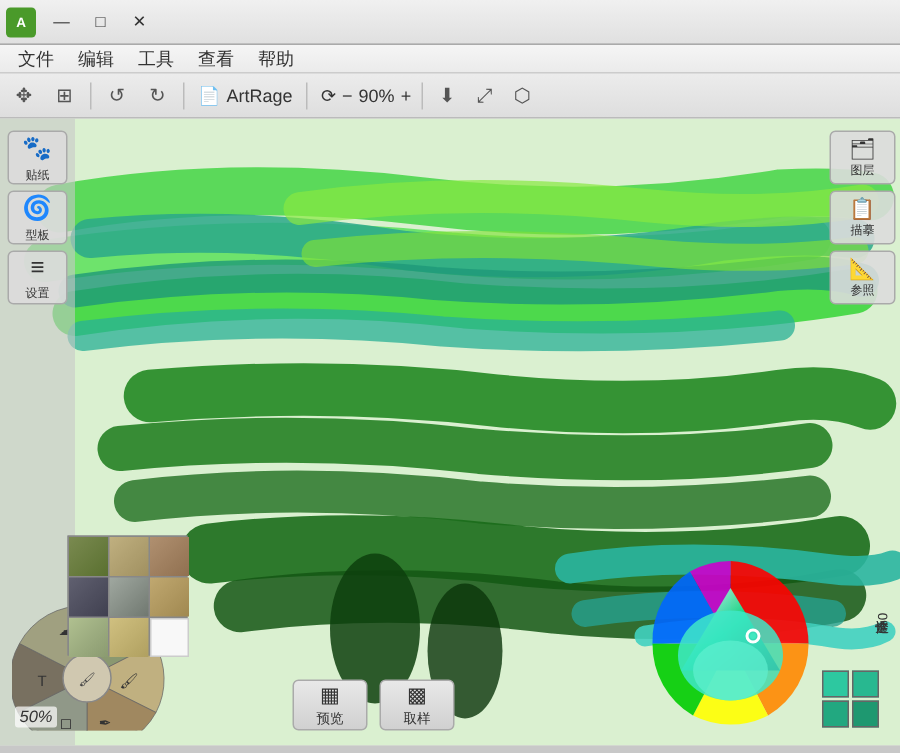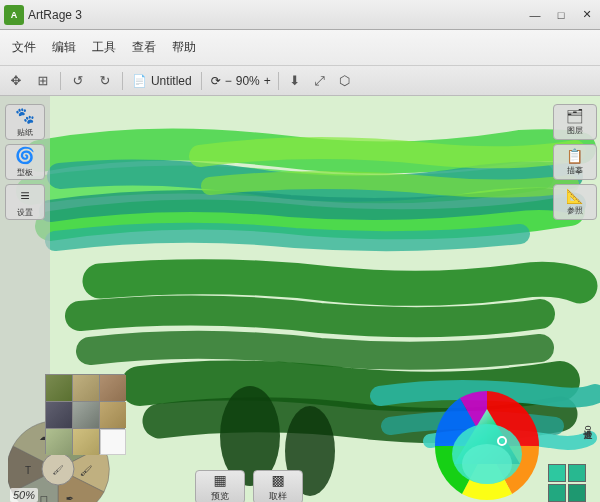--- a/index.html
+++ b/index.html
@@ -28,21 +28,21 @@
       display: flex; align-items: center;
     }
     #titlebar .win-btn {
       width: 26px; height: 20px;
       display: flex; align-items: center; justify-content: center;
       cursor: pointer; font-size: 11px; color: #333;
     }
 
     
     #menubar {
-      height: 36px;
+      height: 19px;
       background: linear-gradient(to bottom, #f5f5f5, #ebebeb);
       display: flex;
       align-items: center;
       border-bottom: 1px solid #ccc;
       padding: 0 4px;
     }
     .menu-item {
       padding: 2px 8px;
       cursor: pointer;
       font-size: 12px;
@@ -272,21 +272,20 @@
     }
     .color-sq {
       border: 1px solid #666;
     }
   </style>
 </head>
 <body>
 
 <div id="titlebar">
   <div class="app-icon">A</div>
-  <span class="title-text">ArtRage 3</span>
   <div class="win-controls">
     <div class="win-btn">—</div>
     <div class="win-btn">□</div>
     <div class="win-btn close">✕</div>
   </div>
 </div>
 
 <div id="menubar">
   <div class="menu-item">文件</div>
   <div class="menu-item">编辑</div>
@@ -297,21 +296,21 @@
 
 <div id="toolbar">
   <div class="toolbar-btn">✥</div>
   <div class="toolbar-btn">⊞</div>
   <div class="toolbar-sep"></div>
   <div class="toolbar-btn">↺</div>
   <div class="toolbar-btn">↻</div>
   <div class="toolbar-sep"></div>
   <div class="title-label">
     <span>📄</span>
-    <span>Untitled</span>
+    <span>ArtRage</span>
   </div>
   <div class="toolbar-sep"></div>
   <div class="zoom-area">
     <span>⟳</span>
     <span style="margin:0 2px;">−</span>
     <span>90%</span>
     <span style="margin:0 2px;">+</span>
   </div>
   <div class="toolbar-sep"></div>
   <div class="export-btn">⬇</div>

